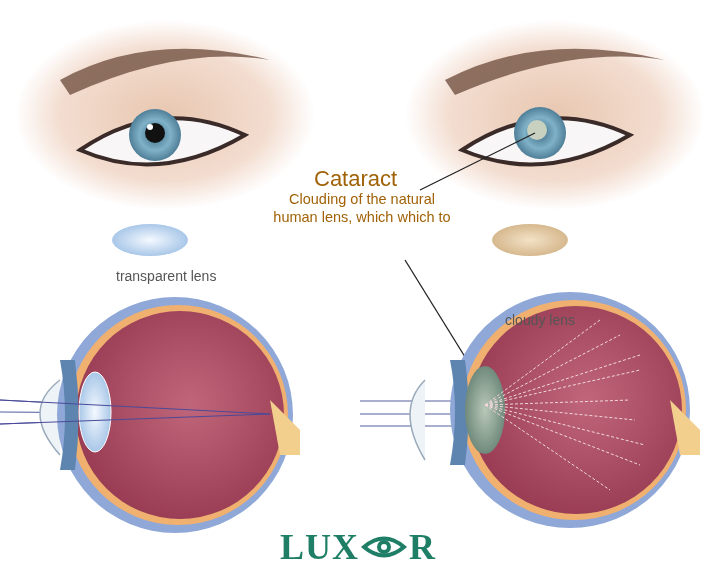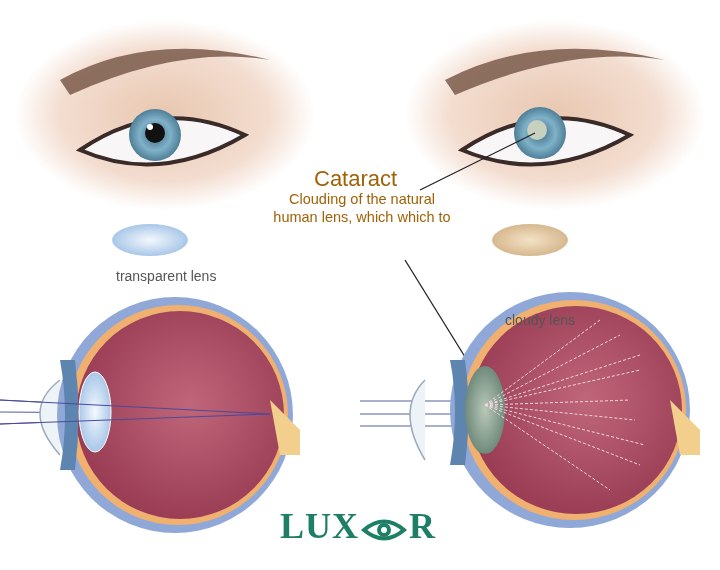--- a/index.html
+++ b/index.html
@@ -1,21 +1,21 @@
 <!DOCTYPE html>
 <html><head>
 <meta charset="utf-8">
 <style>
   html,body{margin:0;padding:0;background:#fff;}
   body{width:720px;height:570px;position:relative;overflow:hidden;font-family:"Liberation Sans",sans-serif;}
   .abs{position:absolute;}
   .title{left:314px;top:166px;font-size:22px;color:#a16207;}
   .desc{left:262px;top:190px;width:200px;text-align:center;font-size:14.5px;line-height:18px;color:#a16207;}
   .lens-label{font-size:14px;color:#555;}
-  .logo{left:280px;top:505px;font-family:"Liberation Serif",serif;font-weight:bold;font-size:36px;color:#1f7f66;letter-spacing:1px;display:flex;align-items:flex-end;}
+  .logo{left:280px;top:526px;font-family:"Liberation Serif",serif;font-weight:bold;font-size:36px;color:#1f7f66;letter-spacing:1px;display:flex;align-items:center;}
   svg{position:absolute;left:0;top:0;}
 </style>
 </head>
 <body>
 
 <svg width="720" height="570" viewBox="0 0 720 570">
   <defs>
     <radialGradient id="skin" cx="50%" cy="50%" r="50%">
       <stop offset="0%" stop-color="#e8c7b0"></stop>
       <stop offset="70%" stop-color="#f3ddd0"></stop>

